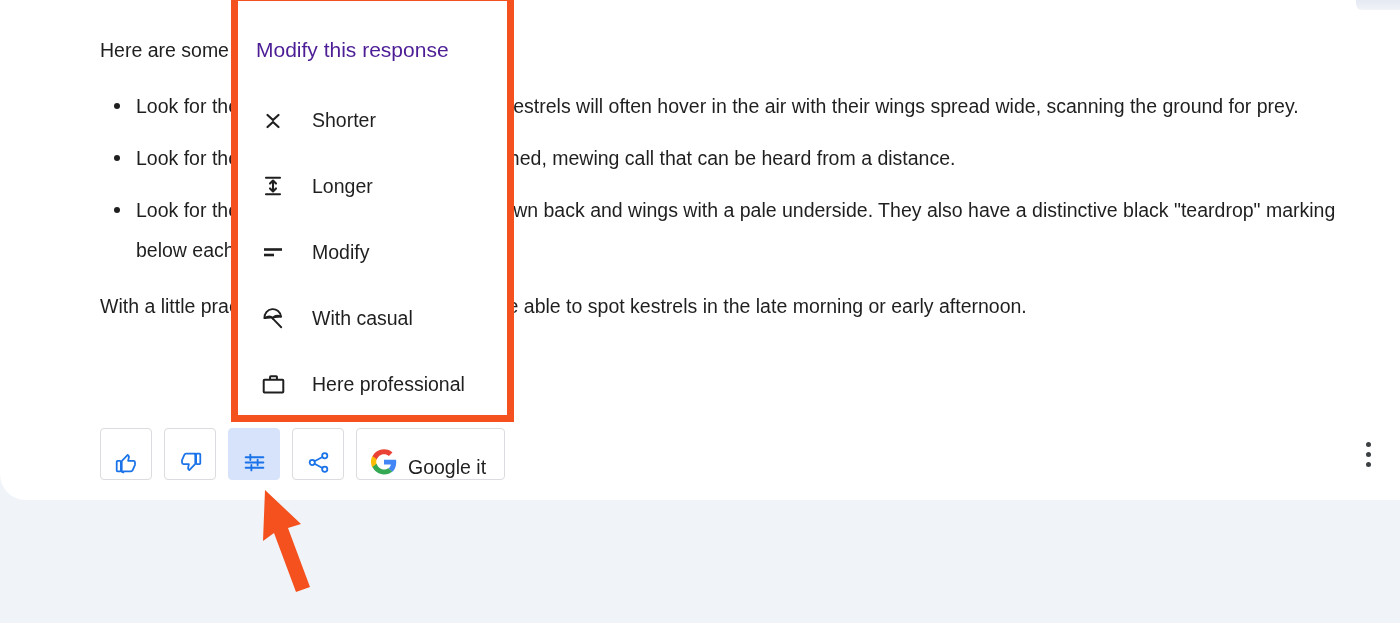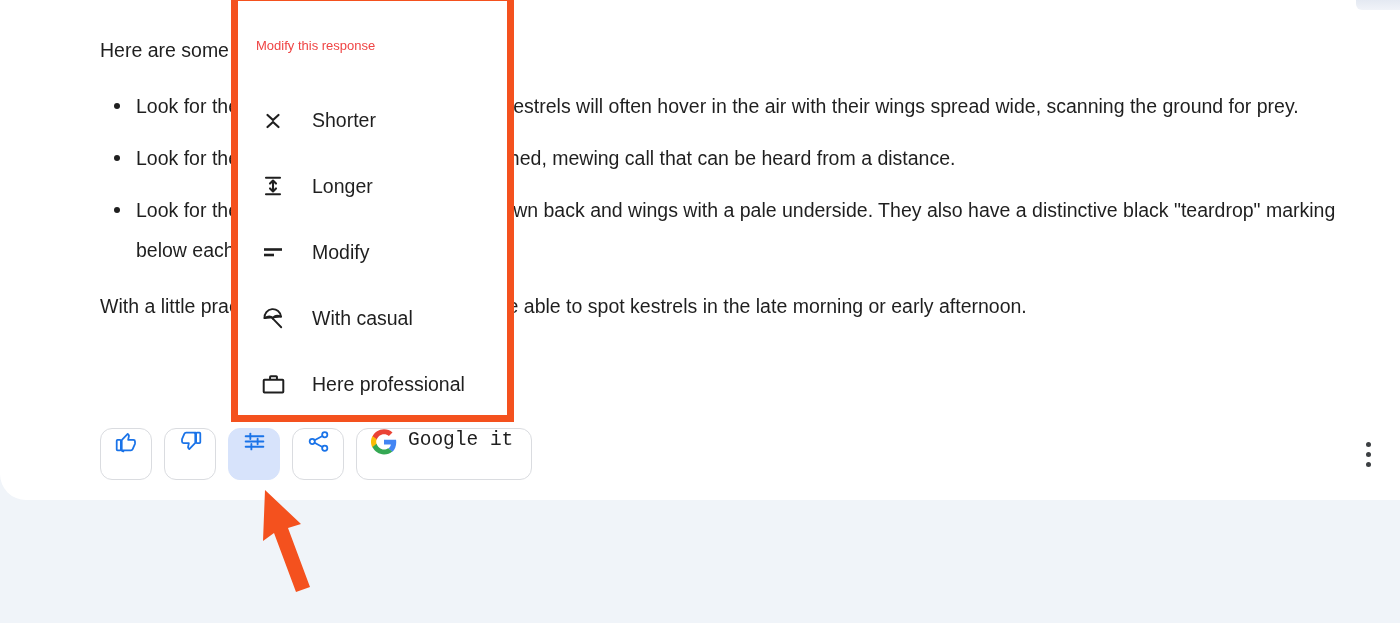--- a/index.html
+++ b/index.html
@@ -48,26 +48,25 @@
   
   .action-bar {
     position: absolute;
     left: 100px; top: 428px;
     display: flex;
     align-items: center;
     gap: 12px;
   }
   .act-btn {
     width: 52px; height: 52px;
-    border-radius: 12px;
+    border-radius: 4px;
     background: #ffffff;
     border: 1px solid #dadce0;
-    display: flex; align-items: flex-start; justify-content: center;
+    display: flex; align-items: flex-end; justify-content: center;
     cursor: pointer;
-    font-family: Liberation Mono, monospace;
   }
   .act-btn.active {
     background: #d7e3fb;
     border-color: #d7e3fb;
   }
   .act-btn.wide {
     width: auto;
     padding: 0 18px 0 14px;
     gap: 11px;
     height: 52px;
@@ -108,22 +107,22 @@
     position: absolute;
     left: 231px; top: -6px;
     width: 283px; height: 428px;
     background: #ffffff;
     border: 7px solid #f4511e;
     z-index: 40;
   }
   .menu-title {
     position: absolute;
     left: 18px; top: 37px;
-    font-size: 13px;
-    color: #ef4444;
+    font-size: 21px;
+    color: #4c1d95;
   }
   .menu-items {
     position: absolute;
     left: 0; top: 86px; right: 0;
   }
   .menu-item {
     display: flex;
     align-items: center;
     height: 66px;
     padding-left: 22px;

